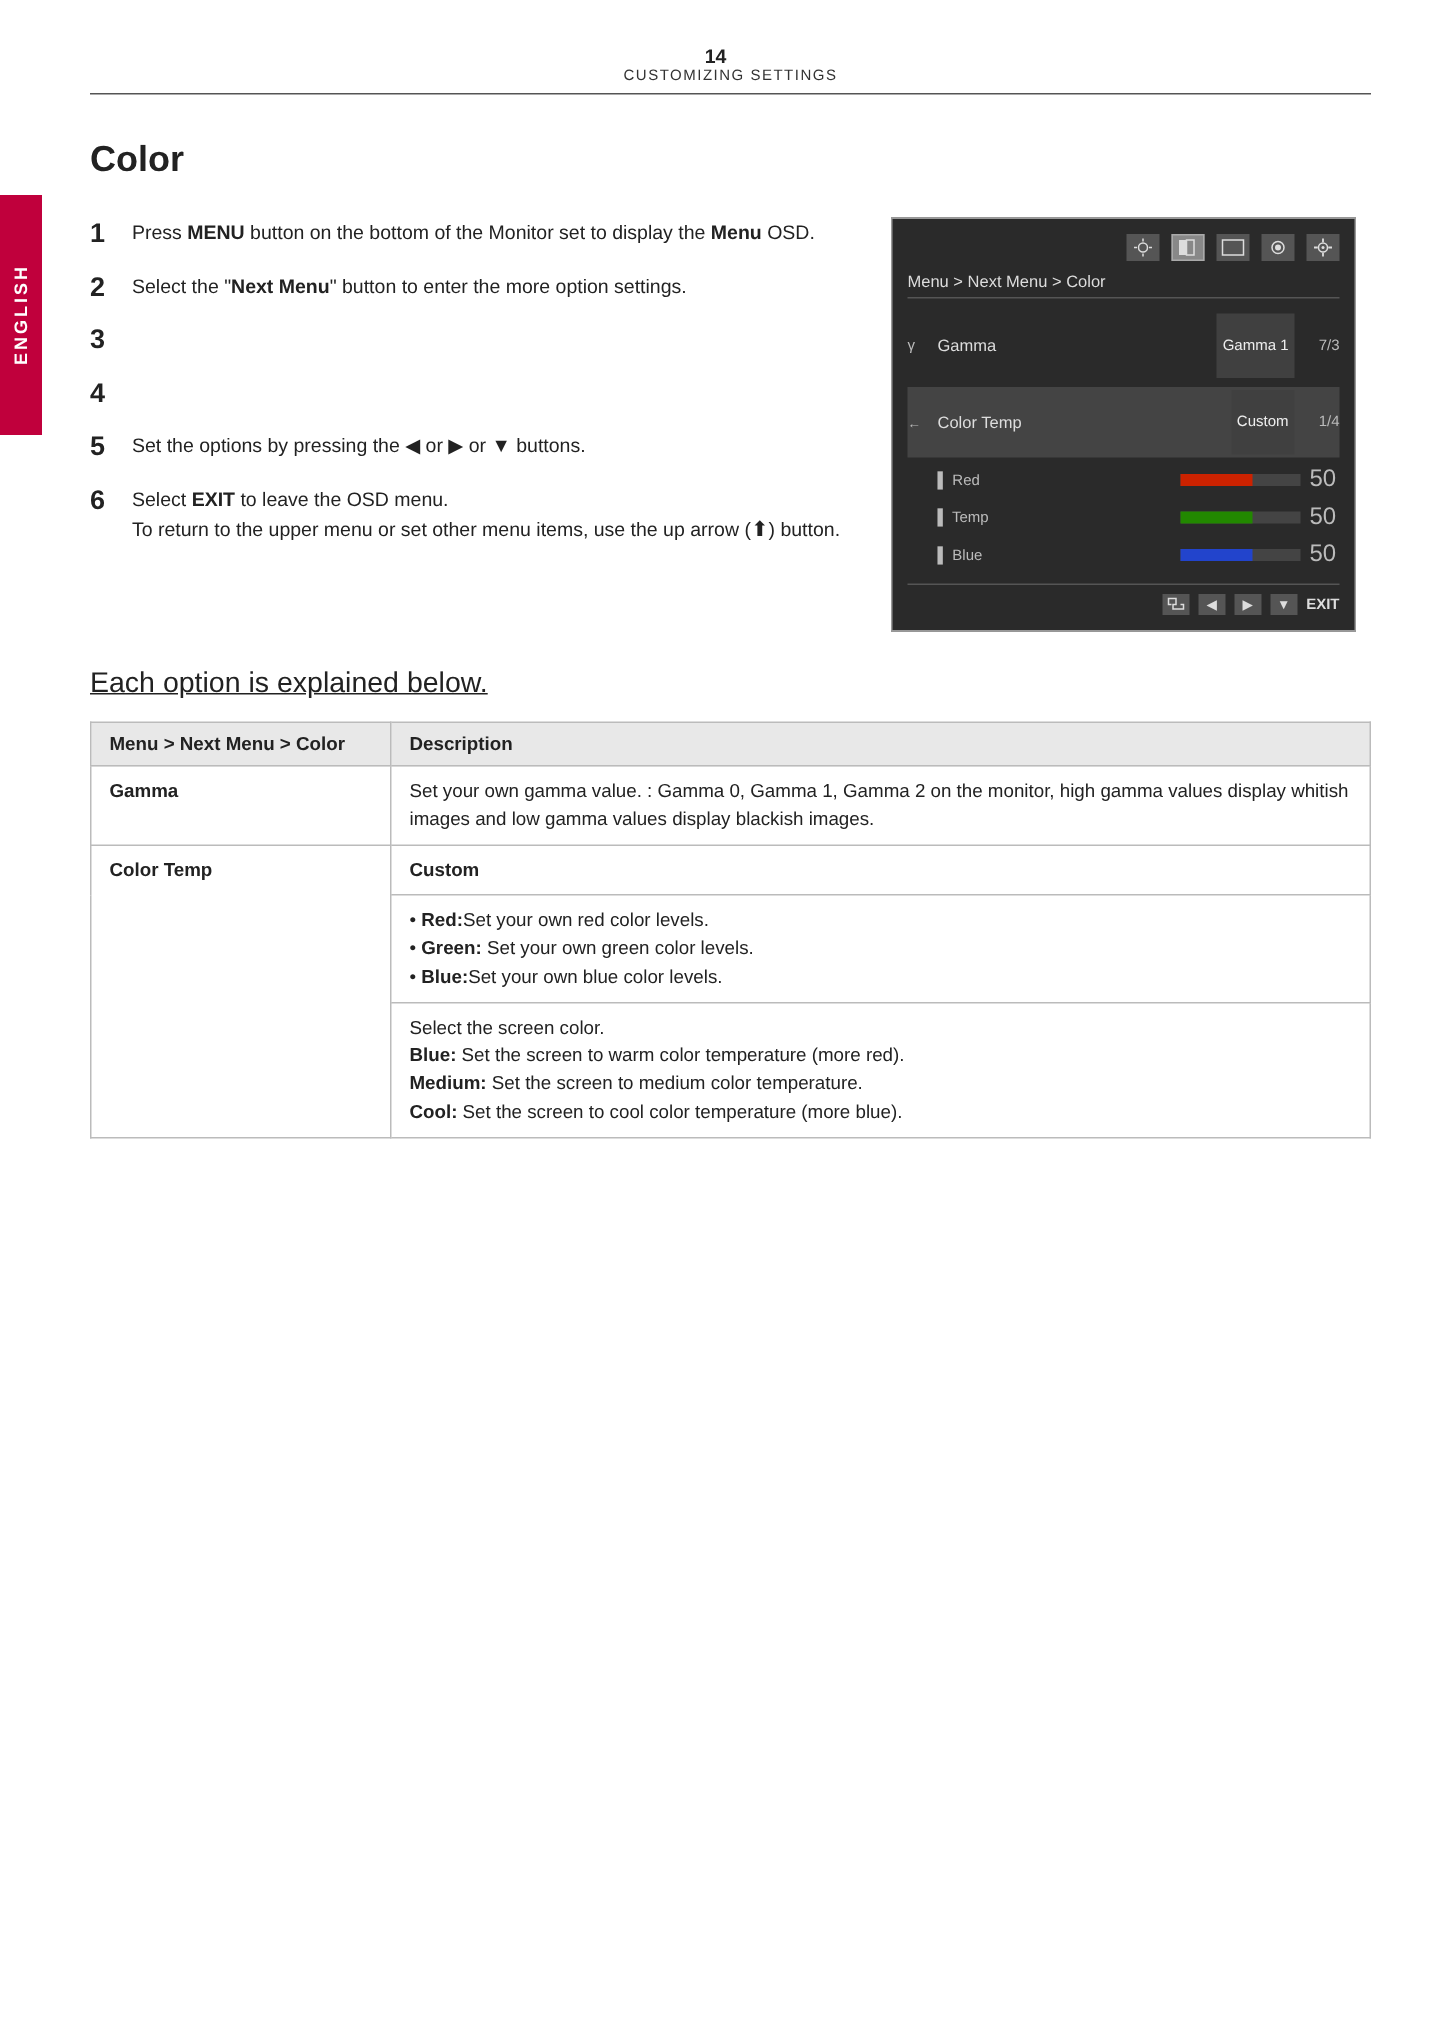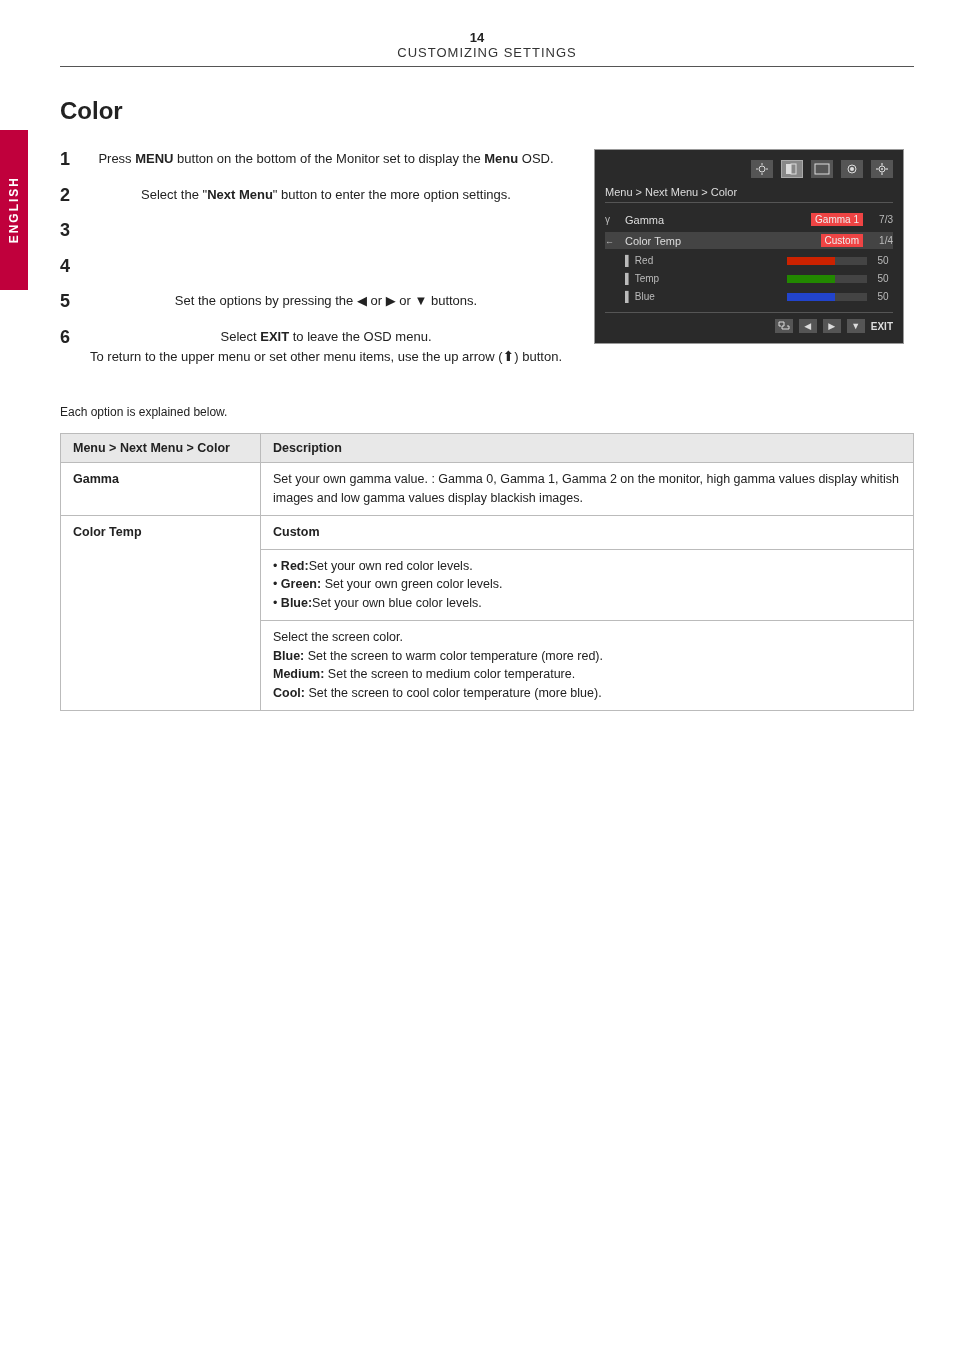--- a/index.html
+++ b/index.html
@@ -49,21 +49,21 @@
       padding-bottom: 6px;
       margin-bottom: 30px;
       flex-direction: column;
     }
     .page-number {
       font-size: 13px;
       font-weight: bold;
       margin-right: 20px;
     }
     .page-title-header {
-      font-size: 13px;
+      font-size: 10px;
       letter-spacing: 1px;
       text-transform: uppercase;
       color: #333;
     }
 
     
     .section-title {
       font-size: 24px;
       font-weight: bold;
       margin-bottom: 24px;
@@ -99,21 +99,20 @@
       font-size: 18px;
       font-weight: bold;
       color: #222;
       min-width: 18px;
       line-height: 1.2;
     }
     .step-text {
       font-size: 13px;
       line-height: 1.5;
       flex: 1;
-      text-align: center;
     }
     .step-text b { font-weight: bold; }
 
     
     .osd-container {
       border: 1px solid #999;
       background: #2a2a2a;
       padding: 10px;
       font-family: Arial, sans-serif;
       color: #fff;
@@ -163,22 +162,22 @@
       color: #bbb;
       margin-right: 4px;
     }
     .osd-row-label {
       flex: 1;
       font-size: 11px;
       color: #ddd;
     }
     .osd-row-value {
       font-size: 10px;
-      background: #ef4444;
-      padding: 1px 4px;
+      background: #404040;
+      padding: 16px 4px;
       color: #eee;
       margin-right: 6px;
       min-width: 40px;
       text-align: center;
     }
     .osd-row-num {
       font-size: 10px;
       color: #bbb;
       min-width: 24px;
       text-align: right;
@@ -210,24 +209,24 @@
       height: 100%;
       background: #228800;
       width: 60%;
     }
     .osd-bar-blue {
       height: 100%;
       background: #2244cc;
       width: 60%;
     }
     .osd-sub-num {
-      font-size: 10px;
+      font-size: 16px;
       color: #bbb;
       min-width: 20px;
-      text-align: center;
+      text-align: left;
     }
     .osd-footer {
       display: flex;
       align-items: center;
       margin-top: 8px;
       padding-top: 6px;
       border-top: 1px solid #555;
       justify-content: flex-end;
       gap: 6px;
     }
@@ -242,23 +241,24 @@
       color: #ddd;
     }
     .osd-exit {
       font-size: 10px;
       color: #ddd;
       font-weight: bold;
     }
 
     
     .each-option-text {
-      font-size: 12px;
+      font-size: 19px;
       margin-top: 24px;
       margin-bottom: 14px;
+      text-decoration: underline;
     }
 
     
     .options-table {
       width: 100%;
       border-collapse: collapse;
       font-size: 12.5px;
     }
     .options-table th {
       background: #e8e8e8;

